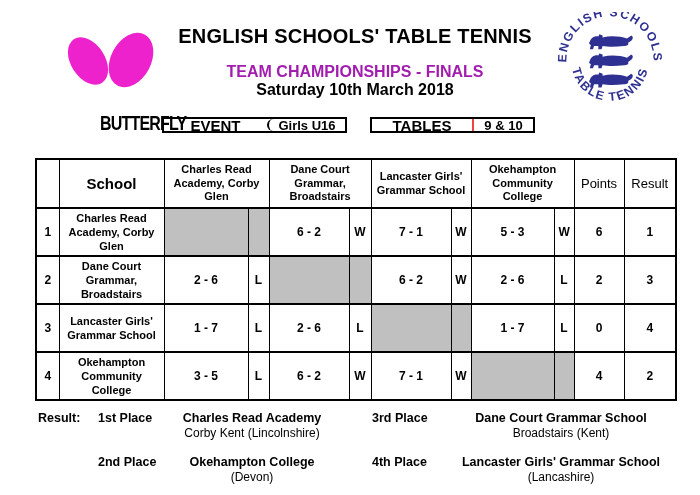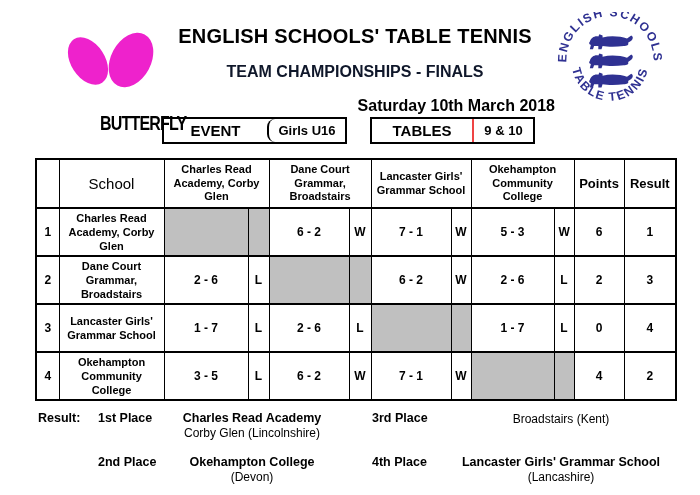--- a/index.html
+++ b/index.html
@@ -5,55 +5,55 @@
   * { margin:0; padding:0; box-sizing:border-box; }
   html,body { width:700px; height:495px; }
   body {
     font-family:"Liberation Sans", sans-serif;
     background:#ffffff; color:#000;
     position:relative; overflow:hidden;
   }
   
   .titles { position:absolute; left:155px; top:0; width:400px; text-align:center; }
   .main-title { margin-top:25px; font-size:20px; font-weight:bold; letter-spacing:.2px; }
-  .sub-title  { margin-top:15px; font-size:16px; font-weight:bold; color:#0f172a; }
-  .date-line  { margin-top:16px; font-size:16px; font-weight:bold;text-align:right; }
+  .sub-title  { margin-top:15px; font-size:16px; font-weight:bold; color:#a21caf; }
+  .date-line  { font-size:16px; font-weight:bold; }
 
   .butterfly { position:absolute; left:28px; top:26px; width:145px; height:84px; }
   .butterfly-word {
     position:absolute; left:72px; top:86px;
     font-size:20px; font-weight:bold; letter-spacing:-1px;
     transform:scaleX(.80); transform-origin:left center;
   }
   .roundel { position:absolute; left:556px; top:12px; width:108px; height:102px; }
 
   
-  .bar-box { position:absolute; top:117px; height:27px; border:2px solid #000; display:flex; }
+  .bar-box { position:absolute; top:117px; height:16px; border:2px solid #000; display:flex; }
   .bar-box .cell { display:flex; align-items:center; justify-content:center; font-weight:bold; }
   #event-box  { left:162px; width:185px; }
   #tables-box { left:370px; width:165px; }
   #event-box .label  { width:103px; font-size:15px; }
   #event-box .value  { width:78px;  font-size:13px; border-left:2px solid #000;border-radius:8px; }
   #tables-box .label { width:100px; font-size:15px; }
   #tables-box .value { width:61px;  font-size:13px; border-left:2px solid #ef4444; }
 
   
   table.results {
     position:absolute; left:35px; top:158px;
     width:640px; border-collapse:collapse; table-layout:fixed;
     border:2px solid #000;
   }
   table.results td { border:1px solid #000; text-align:center; vertical-align:middle; padding:1px; }
   table.results tr { border-top:2px solid #000; border-bottom:2px solid #000; }
   td.bl2 { border-left:2px solid #000; }
   tr.head td { height:49px; }
   tr.body td { height:48px; }
   .opp   { font-size:11px; font-weight:bold; line-height:1.25; }
-  .school-h { font-size:15px; font-weight:normal; }
-  .hdr-sm { font-size:13px; font-weight:bold; }
+  .school-h { font-size:15px; font-weight:bold; }
+  .hdr-sm { font-size:13px; font-weight:normal; }
   .num, .score, .wl, .pts, .plc { font-size:12px; font-weight:bold; }
   .sch { font-size:11px; font-weight:bold; line-height:1.3; }
   td.self { background:#c0c0c0; }
 
   
   .abs { position:absolute; }
   .res-label { font-size:12.5px; font-weight:bold; }
   .place-label { font-size:12.5px; font-weight:bold; }
   .school-block { text-align:center; }
   .school-block .nm { font-size:12.5px; font-weight:bold; }
@@ -192,25 +192,26 @@
   </tr>
 </tbody>
   </table>
 
 <div>
   <span class="abs res-label" style="left:38px; top:411px;">Result:</span>
 
   <span class="abs place-label" style="left:98px; top:411px;">1st Place</span>
   <div class="abs school-block" style="left:152px; top:411px; width:200px;">
     <div class="nm">Charles Read Academy</div>
-    <div class="dt">Corby Glen (Lincolnshire)</div>
+    <div class="dt">Corby Kent (Lincolnshire)</div>
   </div>
 
   <span class="abs place-label" style="left:372px; top:411px;">3rd Place</span>
   <div class="abs school-block" style="left:450px; top:411px; width:222px;">
+    <div class="nm">Dane Court Grammar School</div>
     <div class="dt">Broadstairs (Kent)</div>
   </div>
 
   <span class="abs place-label" style="left:98px; top:455px;">2nd Place</span>
   <div class="abs school-block" style="left:152px; top:455px; width:200px;">
     <div class="nm">Okehampton College</div>
     <div class="dt">(Devon)</div>
   </div>
 
   <span class="abs place-label" style="left:372px; top:455px;">4th Place</span>

